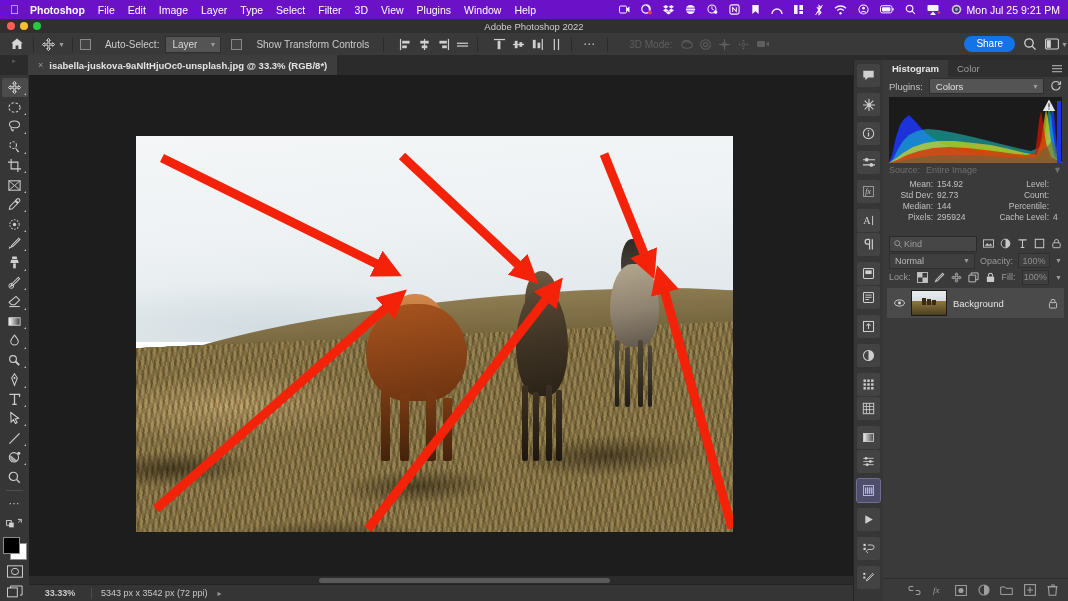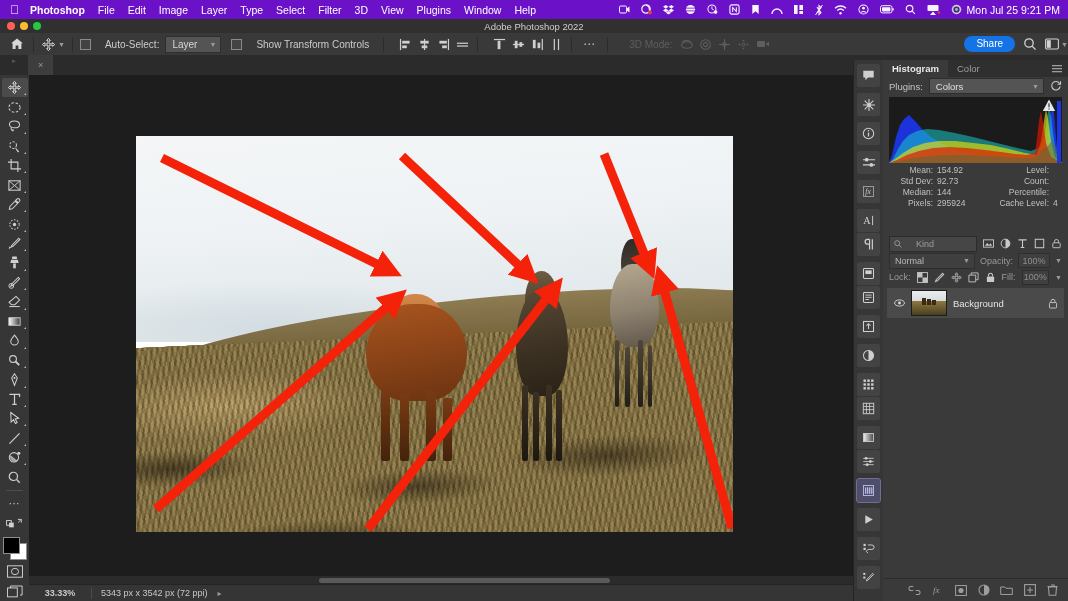--- a/index.html
+++ b/index.html
@@ -270,21 +270,21 @@
     display:grid;grid-template-columns:48px 58px 58px auto;
     padding:2px 6px 3px;font-size:8.5px;color:#c0c0c0;row-gap:1px;
   }
   .hstats .k{text-align:right;padding-right:4px;}
   .hstats .v{text-align:left;}
 
   .layers-panel{position:absolute;left:0;right:0;top:175px;bottom:0;background:#3a3a3a;}
   .lrow{display:flex;align-items:center;height:17px;padding:0 6px;gap:5px;}
   .filter-box{
     flex:0 0 78px;background:#464646;border:1px solid #2b2b2b;height:14px;
-    display:flex;align-items:center;gap:14px;padding:0 4px;font-size:9px;color:#9d9d9d;
+    display:flex;align-items:center;gap:2px;padding:0 4px;font-size:9px;color:#9d9d9d;
   }
   .kind-icons{display:flex;align-items:center;gap:5px;}
   .kind-icons .ki{width:12px;height:12px;display:flex;align-items:center;justify-content:center;}
   .blend-select{
     flex:1;background:#3f3f3f;border:1px solid #2e2e2e;height:14px;
     display:flex;align-items:center;justify-content:space-between;
     padding:0 4px 0 5px;font-size:9px;color:#b9b9b9;
   }
   .opacity-lbl{font-size:9px;color:#9a9a9a;}
   .num-field{
@@ -586,20 +586,21 @@
           </svg>
         <span class="opt-chev">▼</span>
       </span>
     </div>
   </div>
 
   <div class="tabstrip">
     <div class="tab-gutter">▸</div>
     <div class="doctab">
       <span class="tab-x">×</span>
+      <span>isabella-juskova-9aNltHjuOc0-unsplash.jpg @ 33.3% (RGB/8*)</span>
     </div>
   </div>
 
   <div class="toolbar">
     <div class="tool active">
       <svg width="15" height="15" viewBox="0 0 16 16">
           <path d="M8 1.4l2 2.4H8.7v3.5h3.5V6l2.4 2-2.4 2V8.7H8.7v3.5H10l-2 2.4-2-2.4h1.3V8.7H3.8V10L1.4 8l2.4-2v1.3h3.5V3.8H6z" fill="none" stroke="#dcdcdc" stroke-width="1"></path>
         </svg>
       <i class="corner"></i>
     </div>
@@ -1028,20 +1029,27 @@
           <path d="M0,66 L8,63 L18,58 L30,54 L44,51 L60,50 L78,51 L96,53 L112,55 L126,57 L138,58 L146,56 L148,42 L150,24 L152,14 L154,26 L157,46 L162,60 L173,66 Z" fill="#e01500" opacity=".68"></path>
           <path d="M0,66 L10,64 L24,61 L40,59 L58,58 L78,58 L98,59 L116,60 L132,61 L144,61 L150,58 L154,52 L158,50 L163,44 L167,50 L170,60 L173,66 Z" fill="#5a6b3a" opacity=".55"></path>
           <rect x="168" y="4" width="4" height="62" fill="#1b35e8"></rect>
         </svg>
         <svg style="position:absolute;right:6px;top:2px" width="14" height="13" viewBox="0 0 14 13">
           <path d="M7 0.6l6.2 11.4H0.8z" fill="#e8e8e8"></path>
             <path d="M7 4.2v4M7 9.6v1" stroke="#333" stroke-width="1.2"></path>
         </svg>
       </div>
 
+      <div class="hsrc">
+        <span>Source:</span>
+        <span class="hsel">
+          <span>Entire Image</span>
+          <span>▼</span>
+        </span>
+      </div>
 
       <div class="hstats">
         <span class="k">Mean:</span>
         <span class="v">154.92</span>
         <span class="k">Level:</span>
         <span class="v"></span>
 
         <span class="k">Std Dev:</span>
         <span class="v">92.73</span>
         <span class="k">Count:</span>

